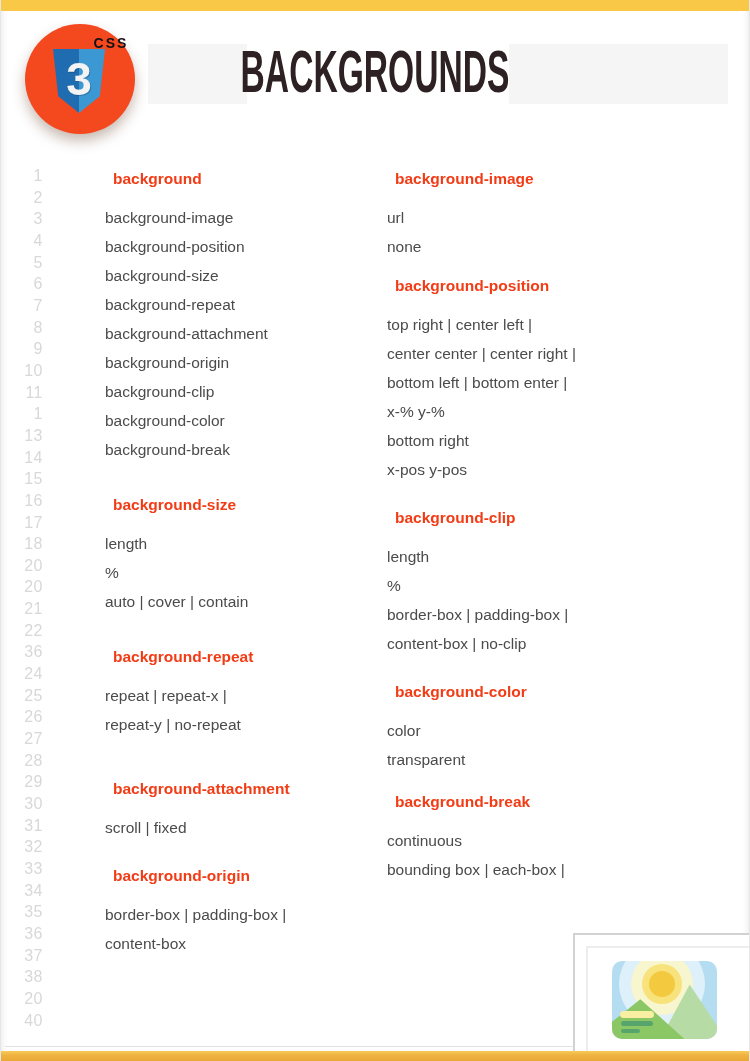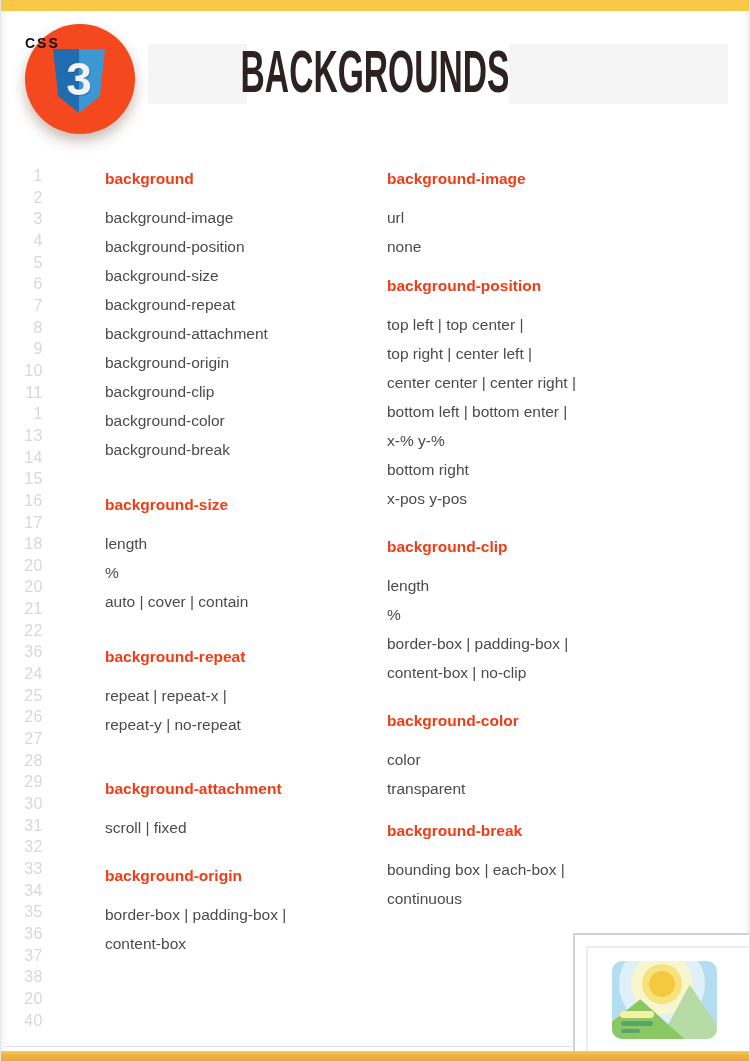--- a/index.html
+++ b/index.html
@@ -11,21 +11,21 @@
   .edge { position:absolute; top:0; bottom:0; width:1px; background:#e6e6e6; z-index:6; }
   .edge.left { left:0; } .edge.right { right:0; }
 
   .top-bar { position:absolute; top:0; left:0; right:0; height:11px; background:#f9c847; z-index:5; }
   .bottom-bar { position:absolute; bottom:0; left:0; right:0; height:10px;
     background:linear-gradient(180deg,#f8cb57 0%,#efb242 45%,#e9a835 100%); z-index:5; }
 
   
   .logo { position:absolute; left:25px; top:24px; width:110px; height:110px; border-radius:50%;
     background:#f4481e; box-shadow:0 7px 13px rgba(96,58,34,.35); z-index:2; }
-  .logo-css { position:absolute; top:11px; left:0; width:94%; text-align:left;
+  .logo-css { position:absolute; top:11px; left:0; width:94%; text-align:right;
     font-size:14px; font-weight:bold; letter-spacing:2px; color:#141012; }
   .shield { position:absolute; left:28px; top:25px; width:52px; height:64px;
     background:linear-gradient(90deg,#1f6cb0 0 50%, #3b98d3 50% 100%);
     clip-path:polygon(0 0,100% 0,90% 74%,50% 100%,10% 74%); }
   .shield-num { position:absolute; top:4px; left:0; width:100%; text-align:center;
     font-size:46px; font-weight:bold; color:#f3f3f3; line-height:52px;
     text-shadow:1px 1px 0 rgba(20,60,110,.35); }
 
   
   .accent-rect { position:absolute; top:44px; height:60px; background:#f5f5f6; }
@@ -37,21 +37,21 @@
     transform:scaleX(.56); transform-origin:center center; letter-spacing:0; }
 
   
   .gutter { position:absolute; left:0; top:165px; width:43px; text-align:right;
     color:#d8d8d8; font-size:16px; line-height:21.65px; letter-spacing:.5px; z-index:1; }
 
   
   .col { position:absolute; top:164px; font-size:15.5px; line-height:29px; color:#4b4b4b; }
   .col.left  { left:105px; width:270px; }
   .col.right { left:387px; width:340px; }
-  .sec-header { font-weight:bold; color:#f23c16; margin-bottom:10px; }
+  .sec-header { font-weight:bold; color:#f23c16; margin-bottom:10px;margin-left:8px; }
   .sec-item { white-space:nowrap; }
 
   
   .footer-line { position:absolute; left:5px; top:1046px; width:568px; height:1px; background:#e2e2e2; }
   .card-outer { position:absolute; left:573px; top:933px; width:200px; height:160px;
     background:#fff; border:2px solid #d2d2d2; z-index:2; }
   .card-inner { position:absolute; left:11px; top:11px; width:180px; height:140px;
     background:#fff; border:2px solid #ededed; }
   .illus { position:absolute; left:24px; top:13px; width:105px; height:78px;
     border-radius:10px; background:#b5ddf2; overflow:hidden; }
@@ -168,21 +168,20 @@
       </div>
     </div>
   <div class="col right">
       <div class="section" style="margin-top: 0px;">
         <div class="sec-header">background-image</div>
         <div class="sec-item">url</div>
         <div class="sec-item">none</div>
       </div>
       <div class="section" style="margin-top: 10px;">
         <div class="sec-header">background-position</div>
-        <div class="sec-item">top left | top center |</div>
         <div class="sec-item">top right | center left |</div>
         <div class="sec-item">center center | center right |</div>
         <div class="sec-item">bottom left | bottom enter |</div>
         <div class="sec-item">x-% y-%</div>
         <div class="sec-item">bottom right</div>
         <div class="sec-item">x-pos y-pos</div>
       </div>
       <div class="section" style="margin-top: 19px;">
         <div class="sec-header">background-clip</div>
         <div class="sec-item">length</div>
@@ -190,22 +189,22 @@
         <div class="sec-item">border-box | padding-box |</div>
         <div class="sec-item">content-box | no-clip</div>
       </div>
       <div class="section" style="margin-top: 19px;">
         <div class="sec-header">background-color</div>
         <div class="sec-item">color</div>
         <div class="sec-item">transparent</div>
       </div>
       <div class="section" style="margin-top: 13px;">
         <div class="sec-header">background-break</div>
+        <div class="sec-item">continuous</div>
         <div class="sec-item">bounding box | each-box |</div>
-        <div class="sec-item">continuous</div>
       </div>
     </div>
 
   <div class="footer-line"></div>
   <div class="card-outer">
     <div class="card-inner">
       <div class="illus">
         <div class="circ halo1"></div>
         <div class="circ halo2"></div>
         <div class="circ ring"></div>

